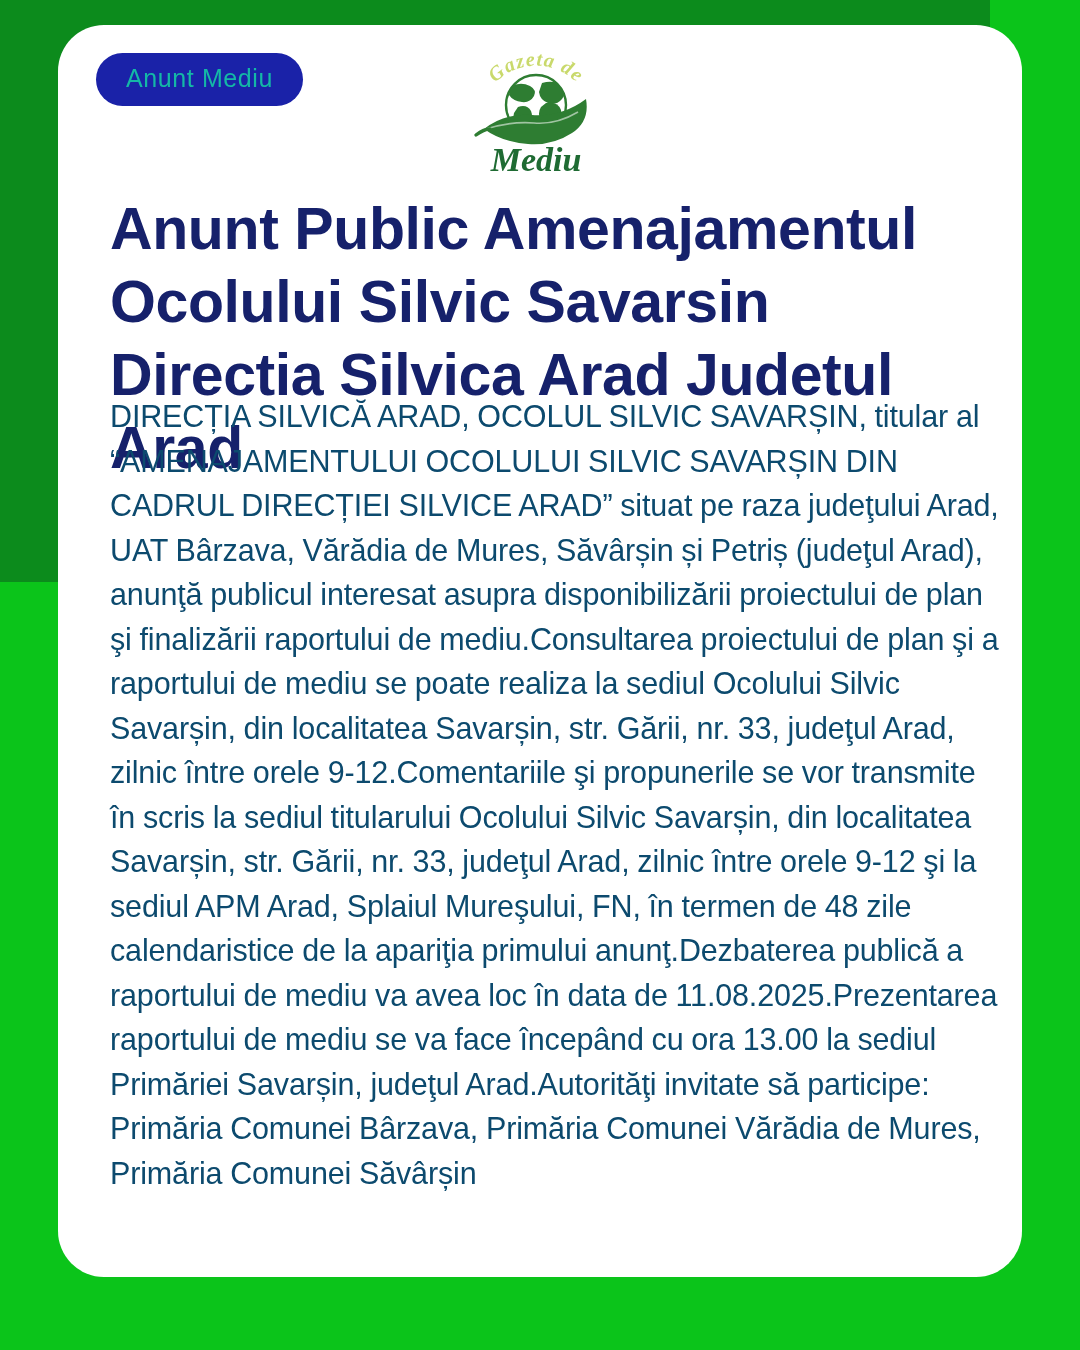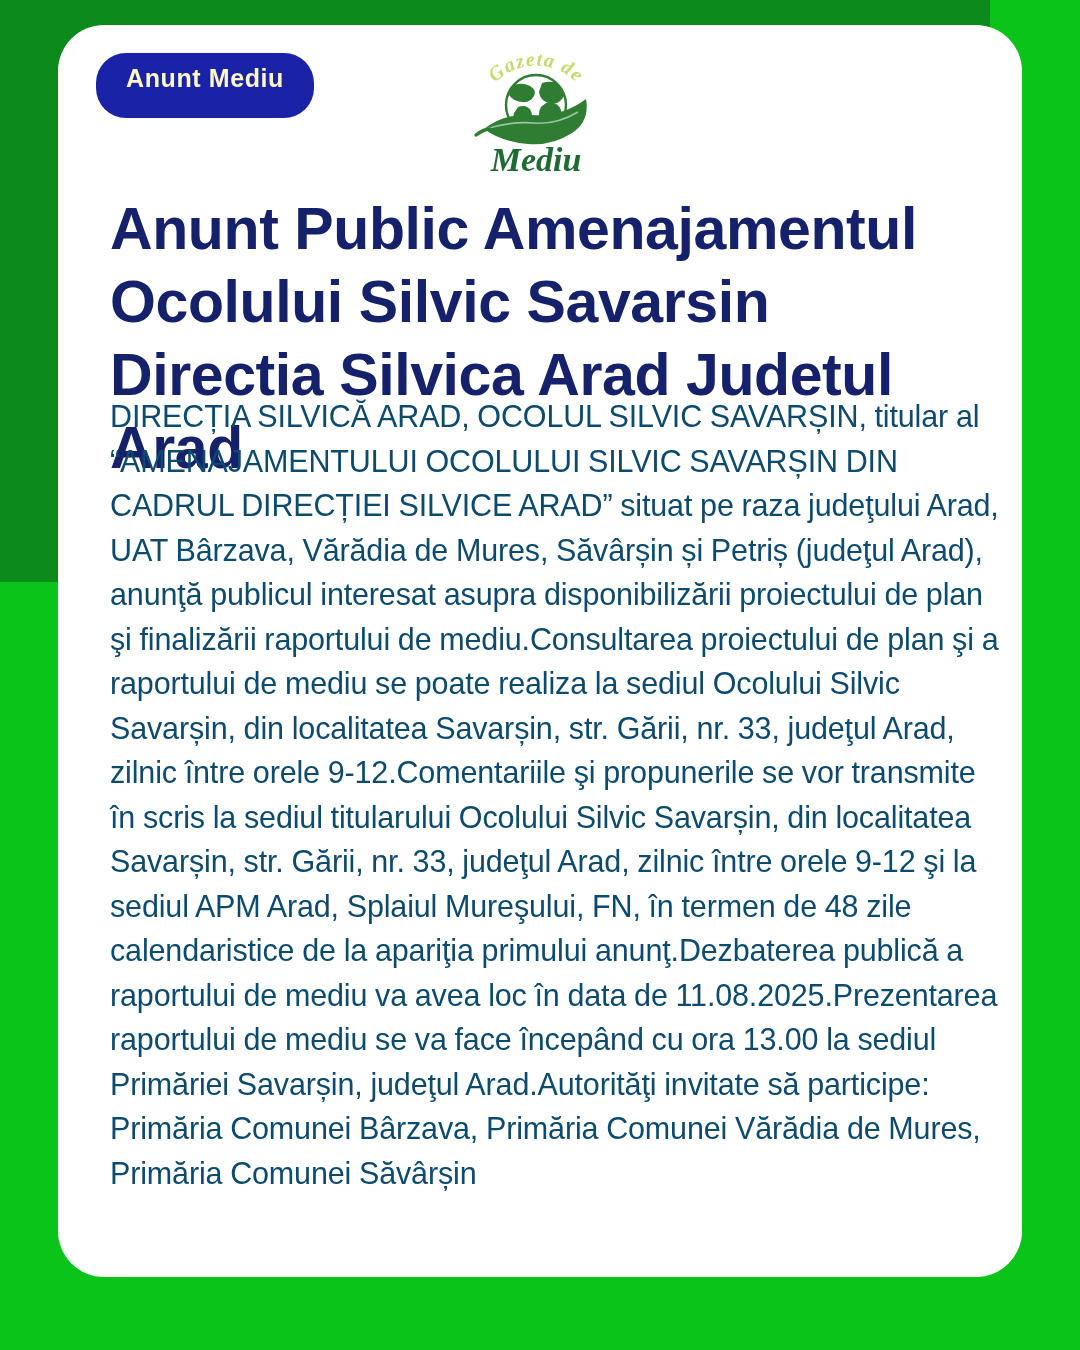--- a/index.html
+++ b/index.html
@@ -43,25 +43,25 @@
     left: 0; top: 0;
     width: 100%;
     height: 150px;
   }
 
   #badge {
     position: absolute;
     left: 38px;
     top: 28px;
     background: #1A22A8;
-    color: #fef9c3;
+    color: #14b8a6;
     border-radius: 30px;
-    padding: 13px 30px 27px 30px;
+    padding: 13px 30px 15px 30px;
     font-size: 25px;
-    font-weight: 700;
+    font-weight: 400;
     letter-spacing: 0.6px;
     line-height: 1;
     white-space: nowrap;
   }
 
   #logo {
     position: absolute;
     left: 408px;
     top: 12px;
     width: 140px;

